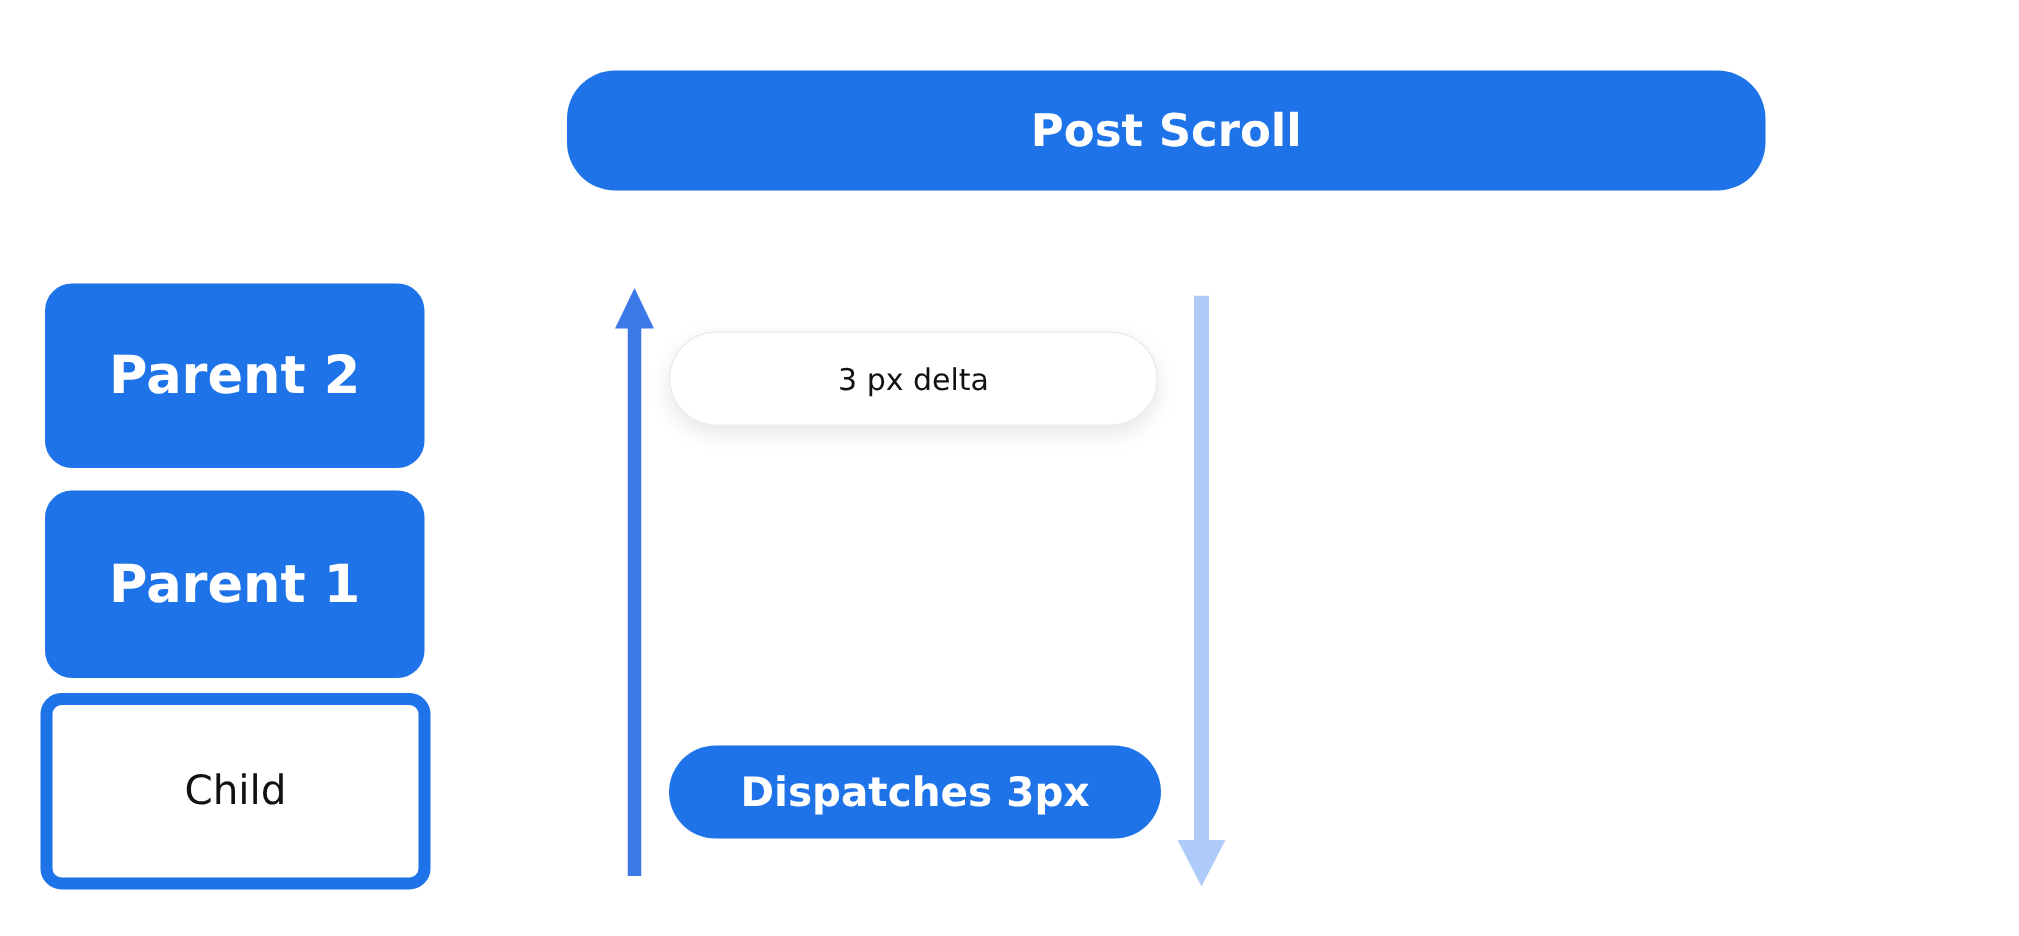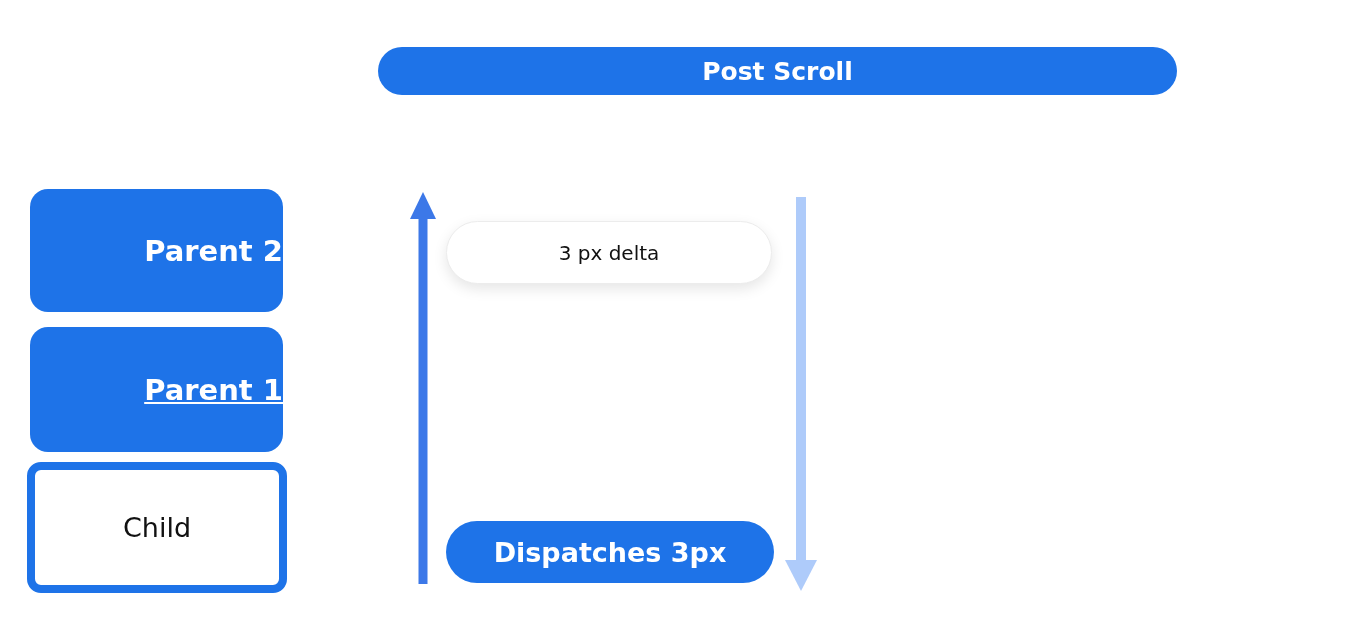--- a/index.html
+++ b/index.html
@@ -18,39 +18,38 @@
   .pill, .box {
     position: absolute;
     display: flex;
     align-items: center;
     justify-content: center;
     box-sizing: border-box;
     text-align: center;
   }
   .header-pill {
     left: 378px; top: 47px;
-    width: 799px; height: 48px;
+    width: 799px; height: 80px;
     background: var(--primary-blue);
     border-radius: 32px;
     color: var(--white);
-    font-size: 25px;
+    font-size: 30px;
     font-weight: 700;
   }
   .parent-box {
     left: 30px;
     width: 253px;
     background: var(--primary-blue);
     border-radius: 18px;
     color: var(--white);
-    font-size: 29px;
+    font-size: 35px;
     font-weight: 700;
-    justify-content: flex-end;
   }
   .parent2-box { top: 189px; height: 123px; }
-  .parent1-box { top: 327px; height: 125px; text-decoration: underline; }
+  .parent1-box { top: 327px; height: 125px; }
   .child-box {
     left: 27px; top: 462px;
     width: 260px; height: 131px;
     background: var(--white);
     border: 8px solid var(--primary-blue);
     border-radius: 14px;
     color: var(--text-dark);
     font-size: 27px;
     font-weight: 500;
   }
@@ -66,21 +65,20 @@
     font-weight: 500;
   }
   .dispatch-pill {
     left: 446px; top: 497px;
     width: 328px; height: 62px;
     background: var(--primary-blue);
     border-radius: 31px;
     color: var(--white);
     font-size: 27px;
     font-weight: 700;
-    margin-top: 24px;
   }
   .up-arrow {
     position: absolute;
     left: 408px; top: 192px;
   }
   .up-arrow .shape { fill: var(--arrow-blue); }
   .down-arrow {
     position: absolute;
     left: 784px; top: 197px;
   }

